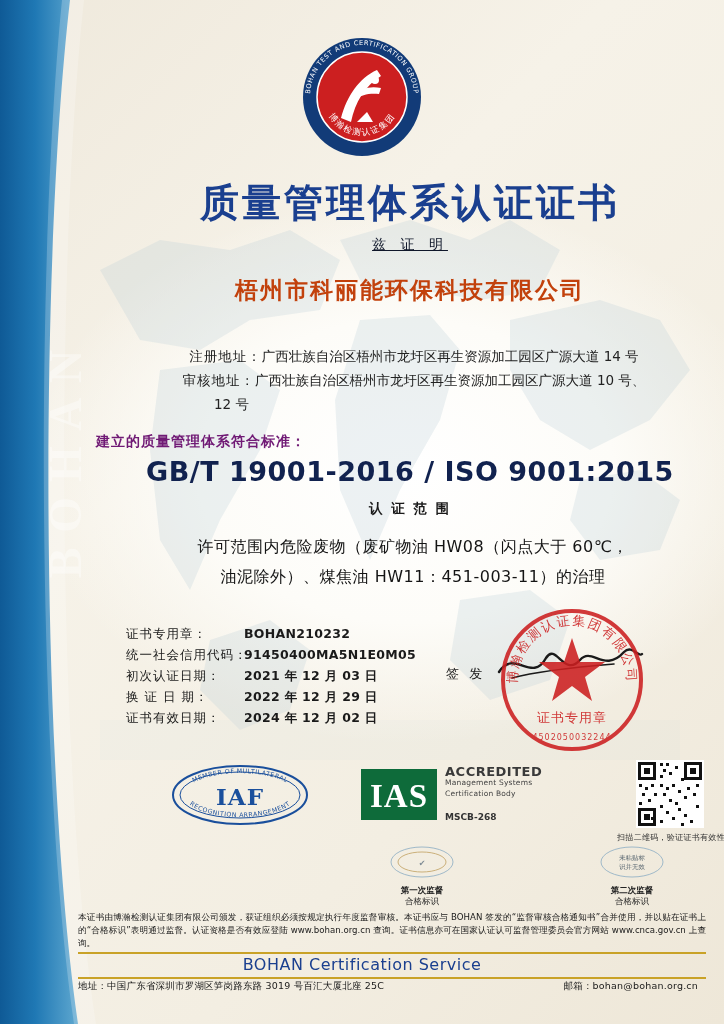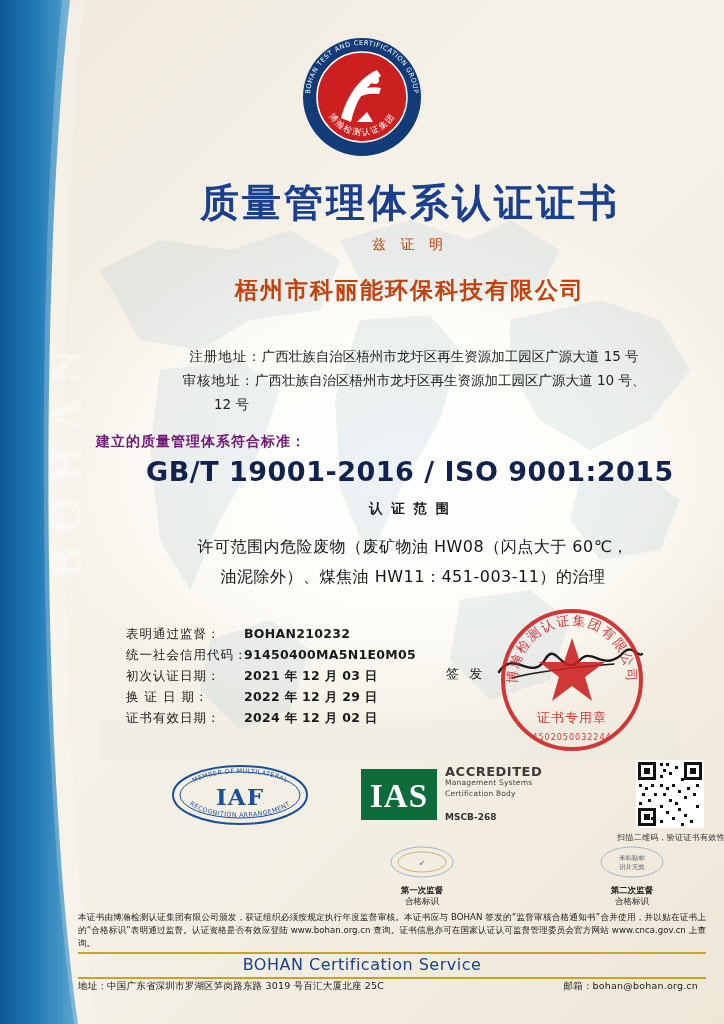--- a/index.html
+++ b/index.html
@@ -79,21 +79,22 @@
     letter-spacing: 3px;
     color: #1a3f8f;
     font-family: "DejaVu Sans", sans-serif;
   }
   .subtitle {
     position: absolute;
     top: 236px; left: 0; right: 0;
     text-align: center;
     font-size: 14px;
     letter-spacing: 5px;
-    color: #c2410c;
+    color: #0f172a;
+    text-decoration: underline;
   }
   .company {
     position: absolute;
     top: 275px; left: 0; right: 0;
     text-align: center;
     font-size: 23px;
     font-weight: bold;
     letter-spacing: 2px;
     color: #c2410c;
   }
@@ -381,41 +382,41 @@
 
   <div class="content">
 
     <div class="title">质量管理体系认证证书</div>
     <div class="subtitle">兹 证 明</div>
     <div class="company">梧州市科丽能环保科技有限公司</div>
 
     <div class="addr-block">
       <div class="addr-row">
         <span class="lab">注册地址：</span>
-        <span class="val">广西壮族自治区梧州市龙圩区再生资源加工园区广源大道 15 号</span>
+        <span class="val">广西壮族自治区梧州市龙圩区再生资源加工园区广源大道 14 号</span>
       </div>
       <div class="addr-row">
         <span class="lab">审核地址：</span>
         <span class="val">广西壮族自治区梧州市龙圩区再生资源加工园区广源大道 10 号、</span>
       </div>
       <div class="addr-cont">12 号</div>
     </div>
 
     <div class="std-lead">建立的质量管理体系符合标准：</div>
     <div class="std-code">GB/T 19001-2016 / ISO 9001:2015</div>
 
     <div class="scope-lead">认 证 范 围</div>
     <div class="scope-body">
       <div>许可范围内危险废物（废矿物油 HW08（闪点大于 60℃，</div>
       <div>油泥除外）、煤焦油 HW11：451-003-11）的治理</div>
     </div>
 
     <div class="details">
       <div class="det-row">
-        <span class="det-lab">表明通过监督：</span>
+        <span class="det-lab">证书专用章：</span>
         <span class="det-val">BOHAN210232</span>
       </div>
       <div class="det-row">
         <span class="det-lab">统一社会信用代码：</span>
         <span class="det-val">91450400MA5N1E0M05</span>
       </div>
       <div class="det-row">
         <span class="det-lab">初次认证日期：</span>
         <span class="det-val">2021 年 12 月 03 日</span>
       </div>

